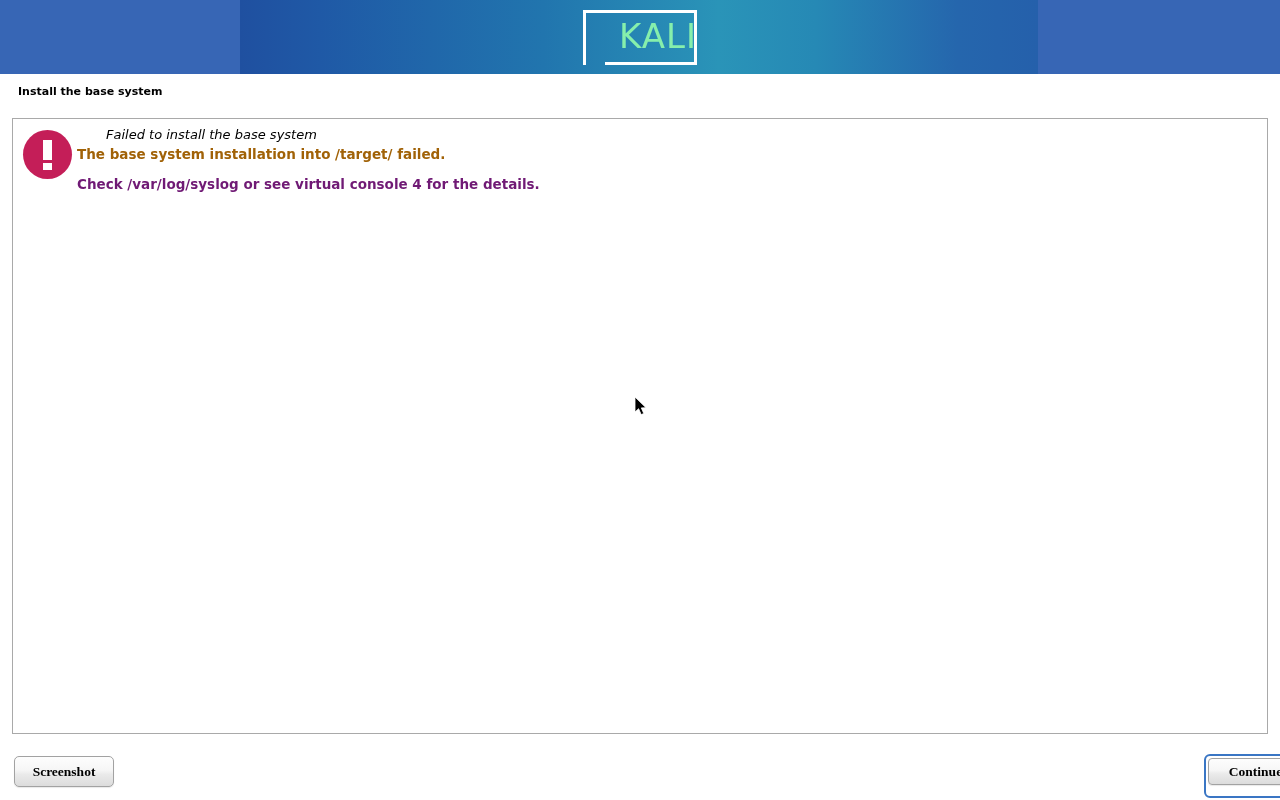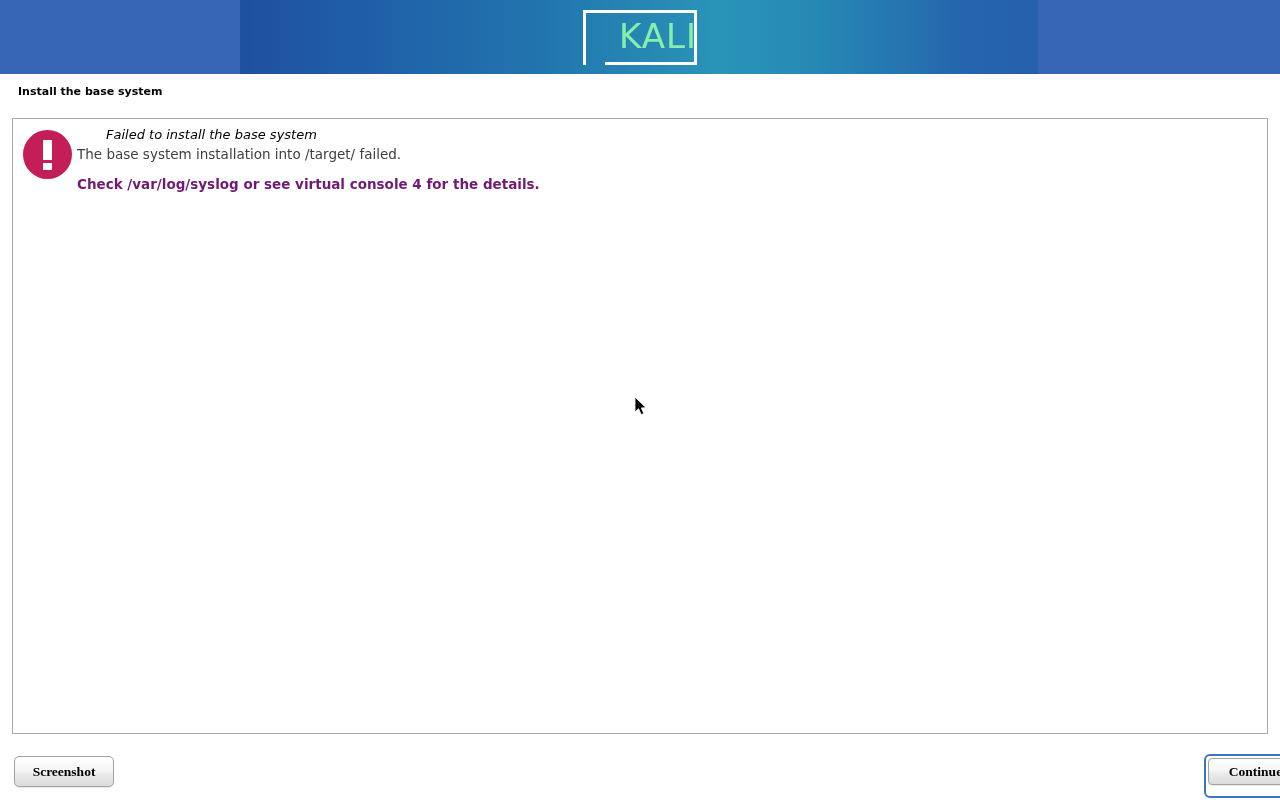--- a/index.html
+++ b/index.html
@@ -148,22 +148,22 @@
     font-style: italic;
     font-weight: normal;
     color: #000000;
     margin-left: 27px;
   }
   .error-line1 {
     position: absolute;
     left: 64px;
     top: 27px;
     font-size: 13.5px;
-    font-weight: normal;
-    color: #404040;
+    font-weight: bold;
+    color: #a16207;
   }
   .error-line2 {
     position: absolute;
     left: 64px;
     top: 57px;
     font-size: 13.5px;
     font-weight: bold;
     color: #701a75;
   }
 

